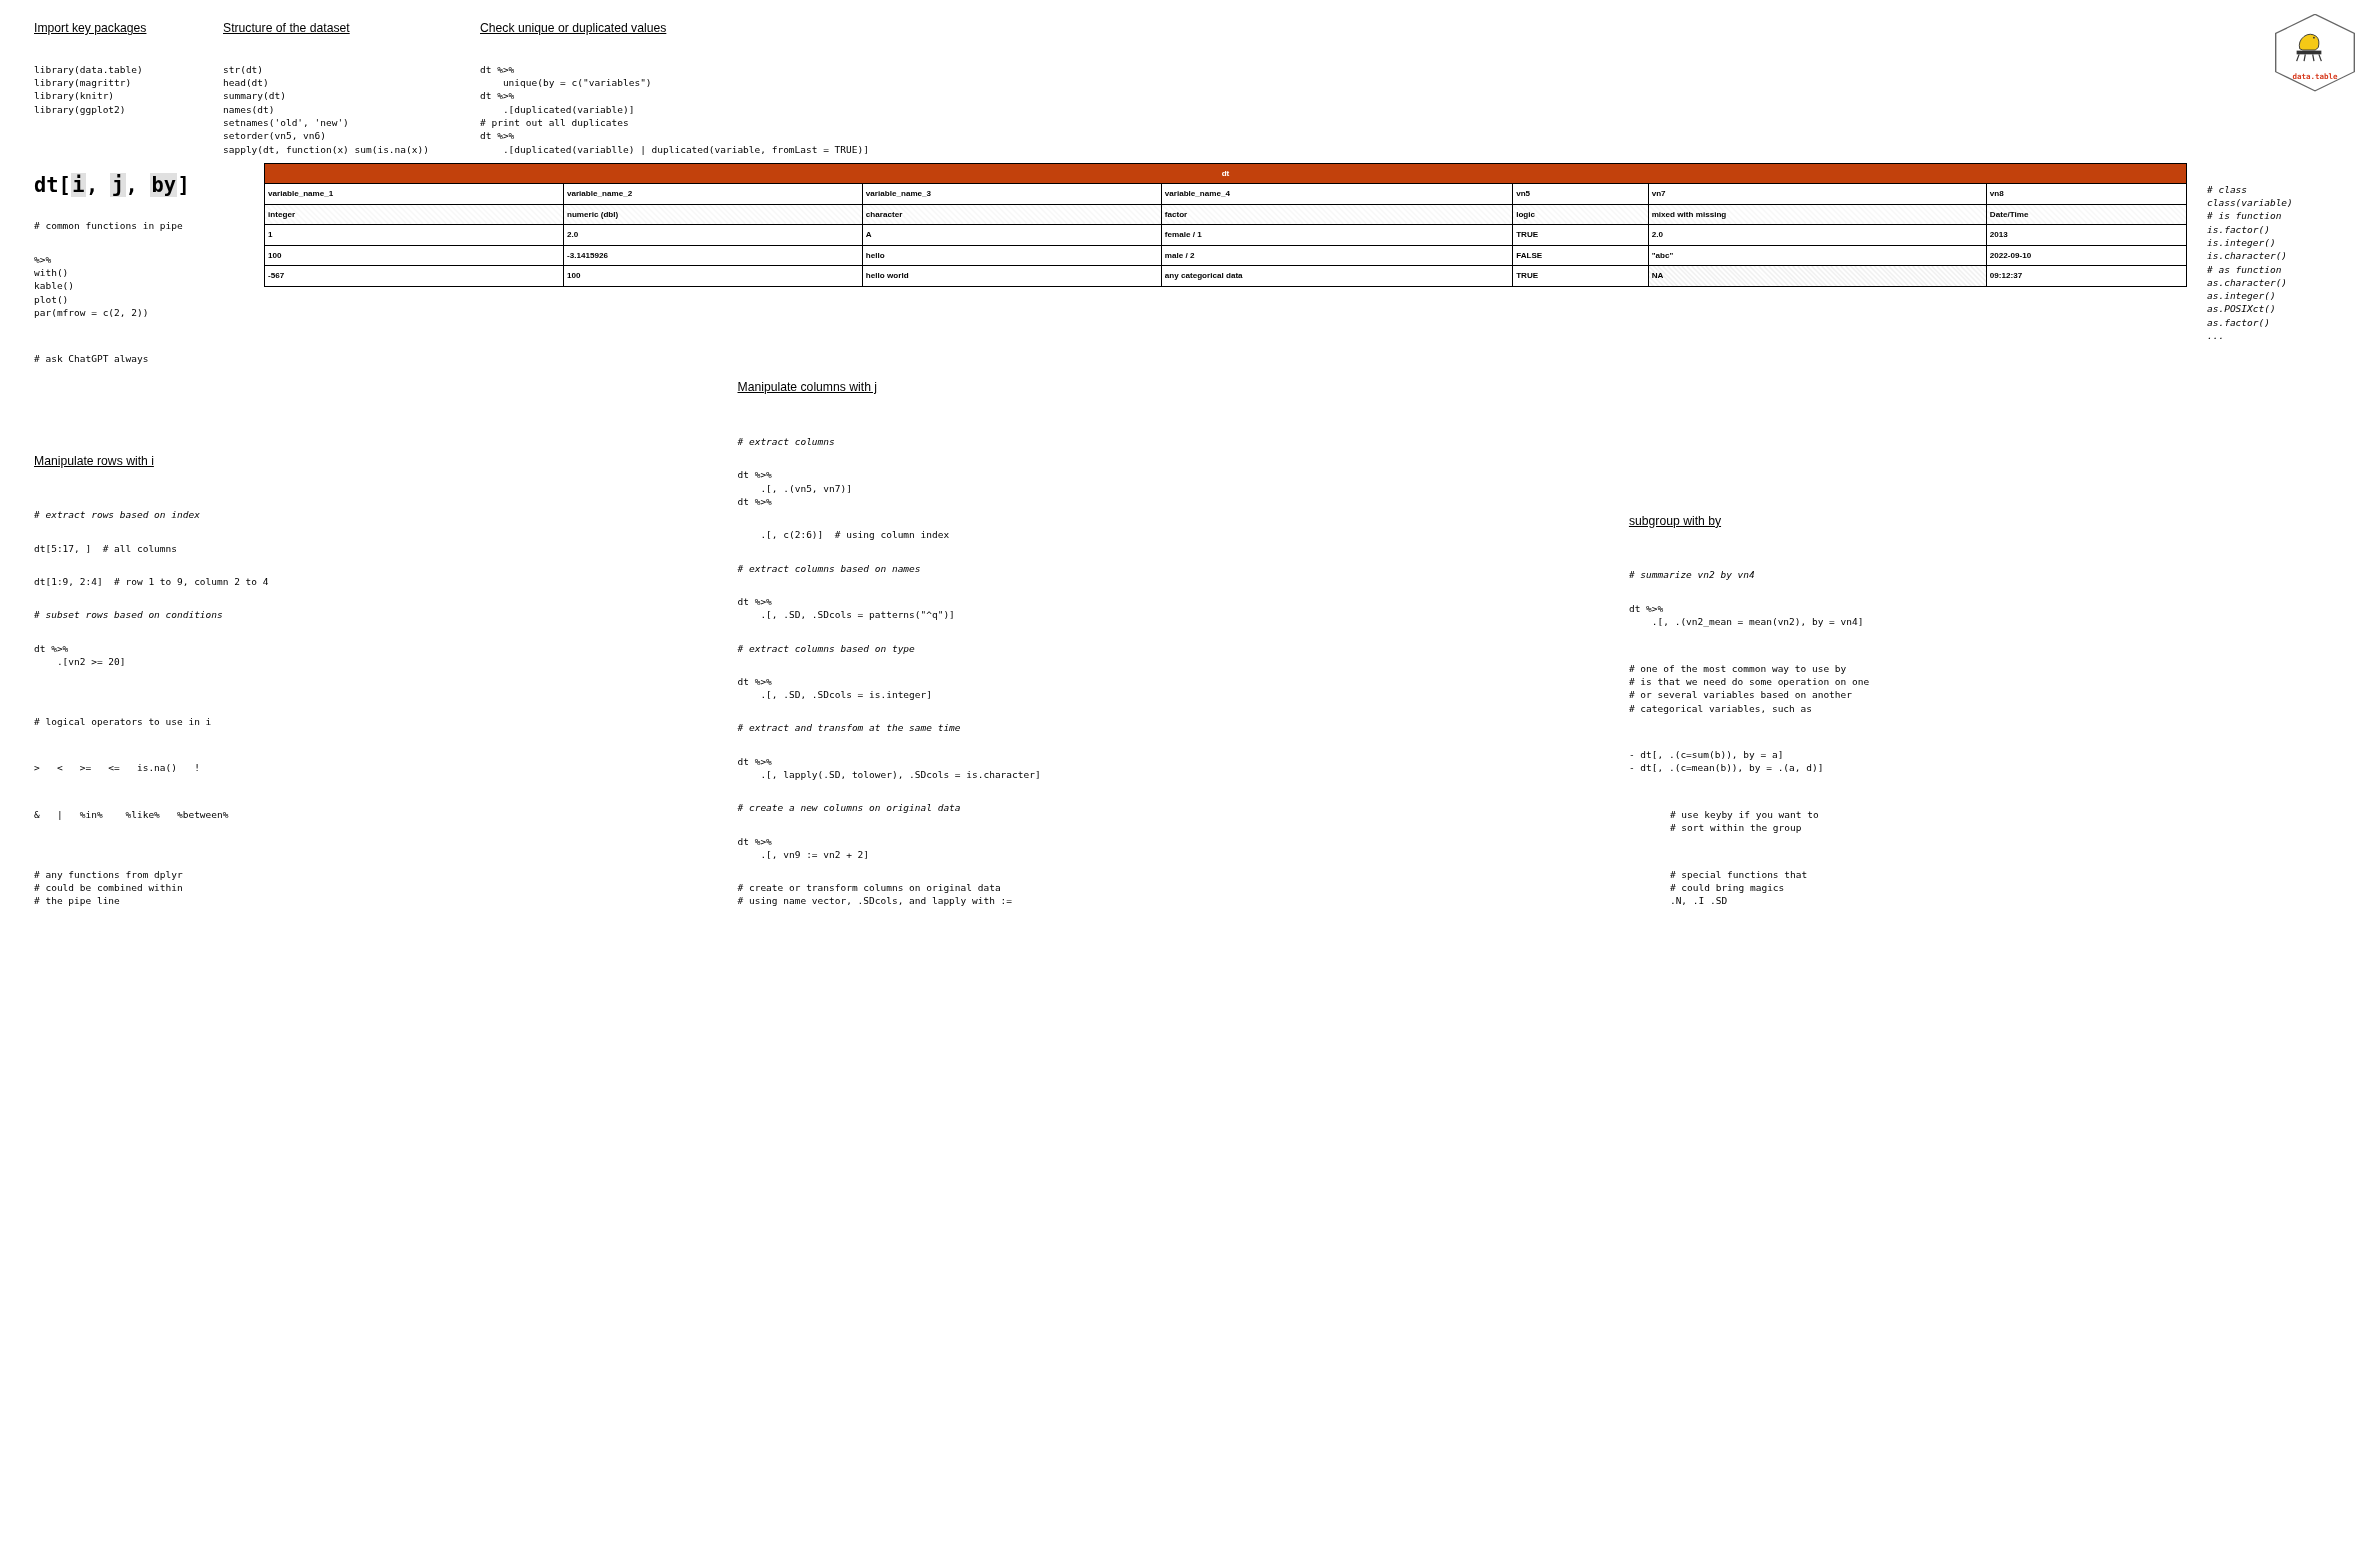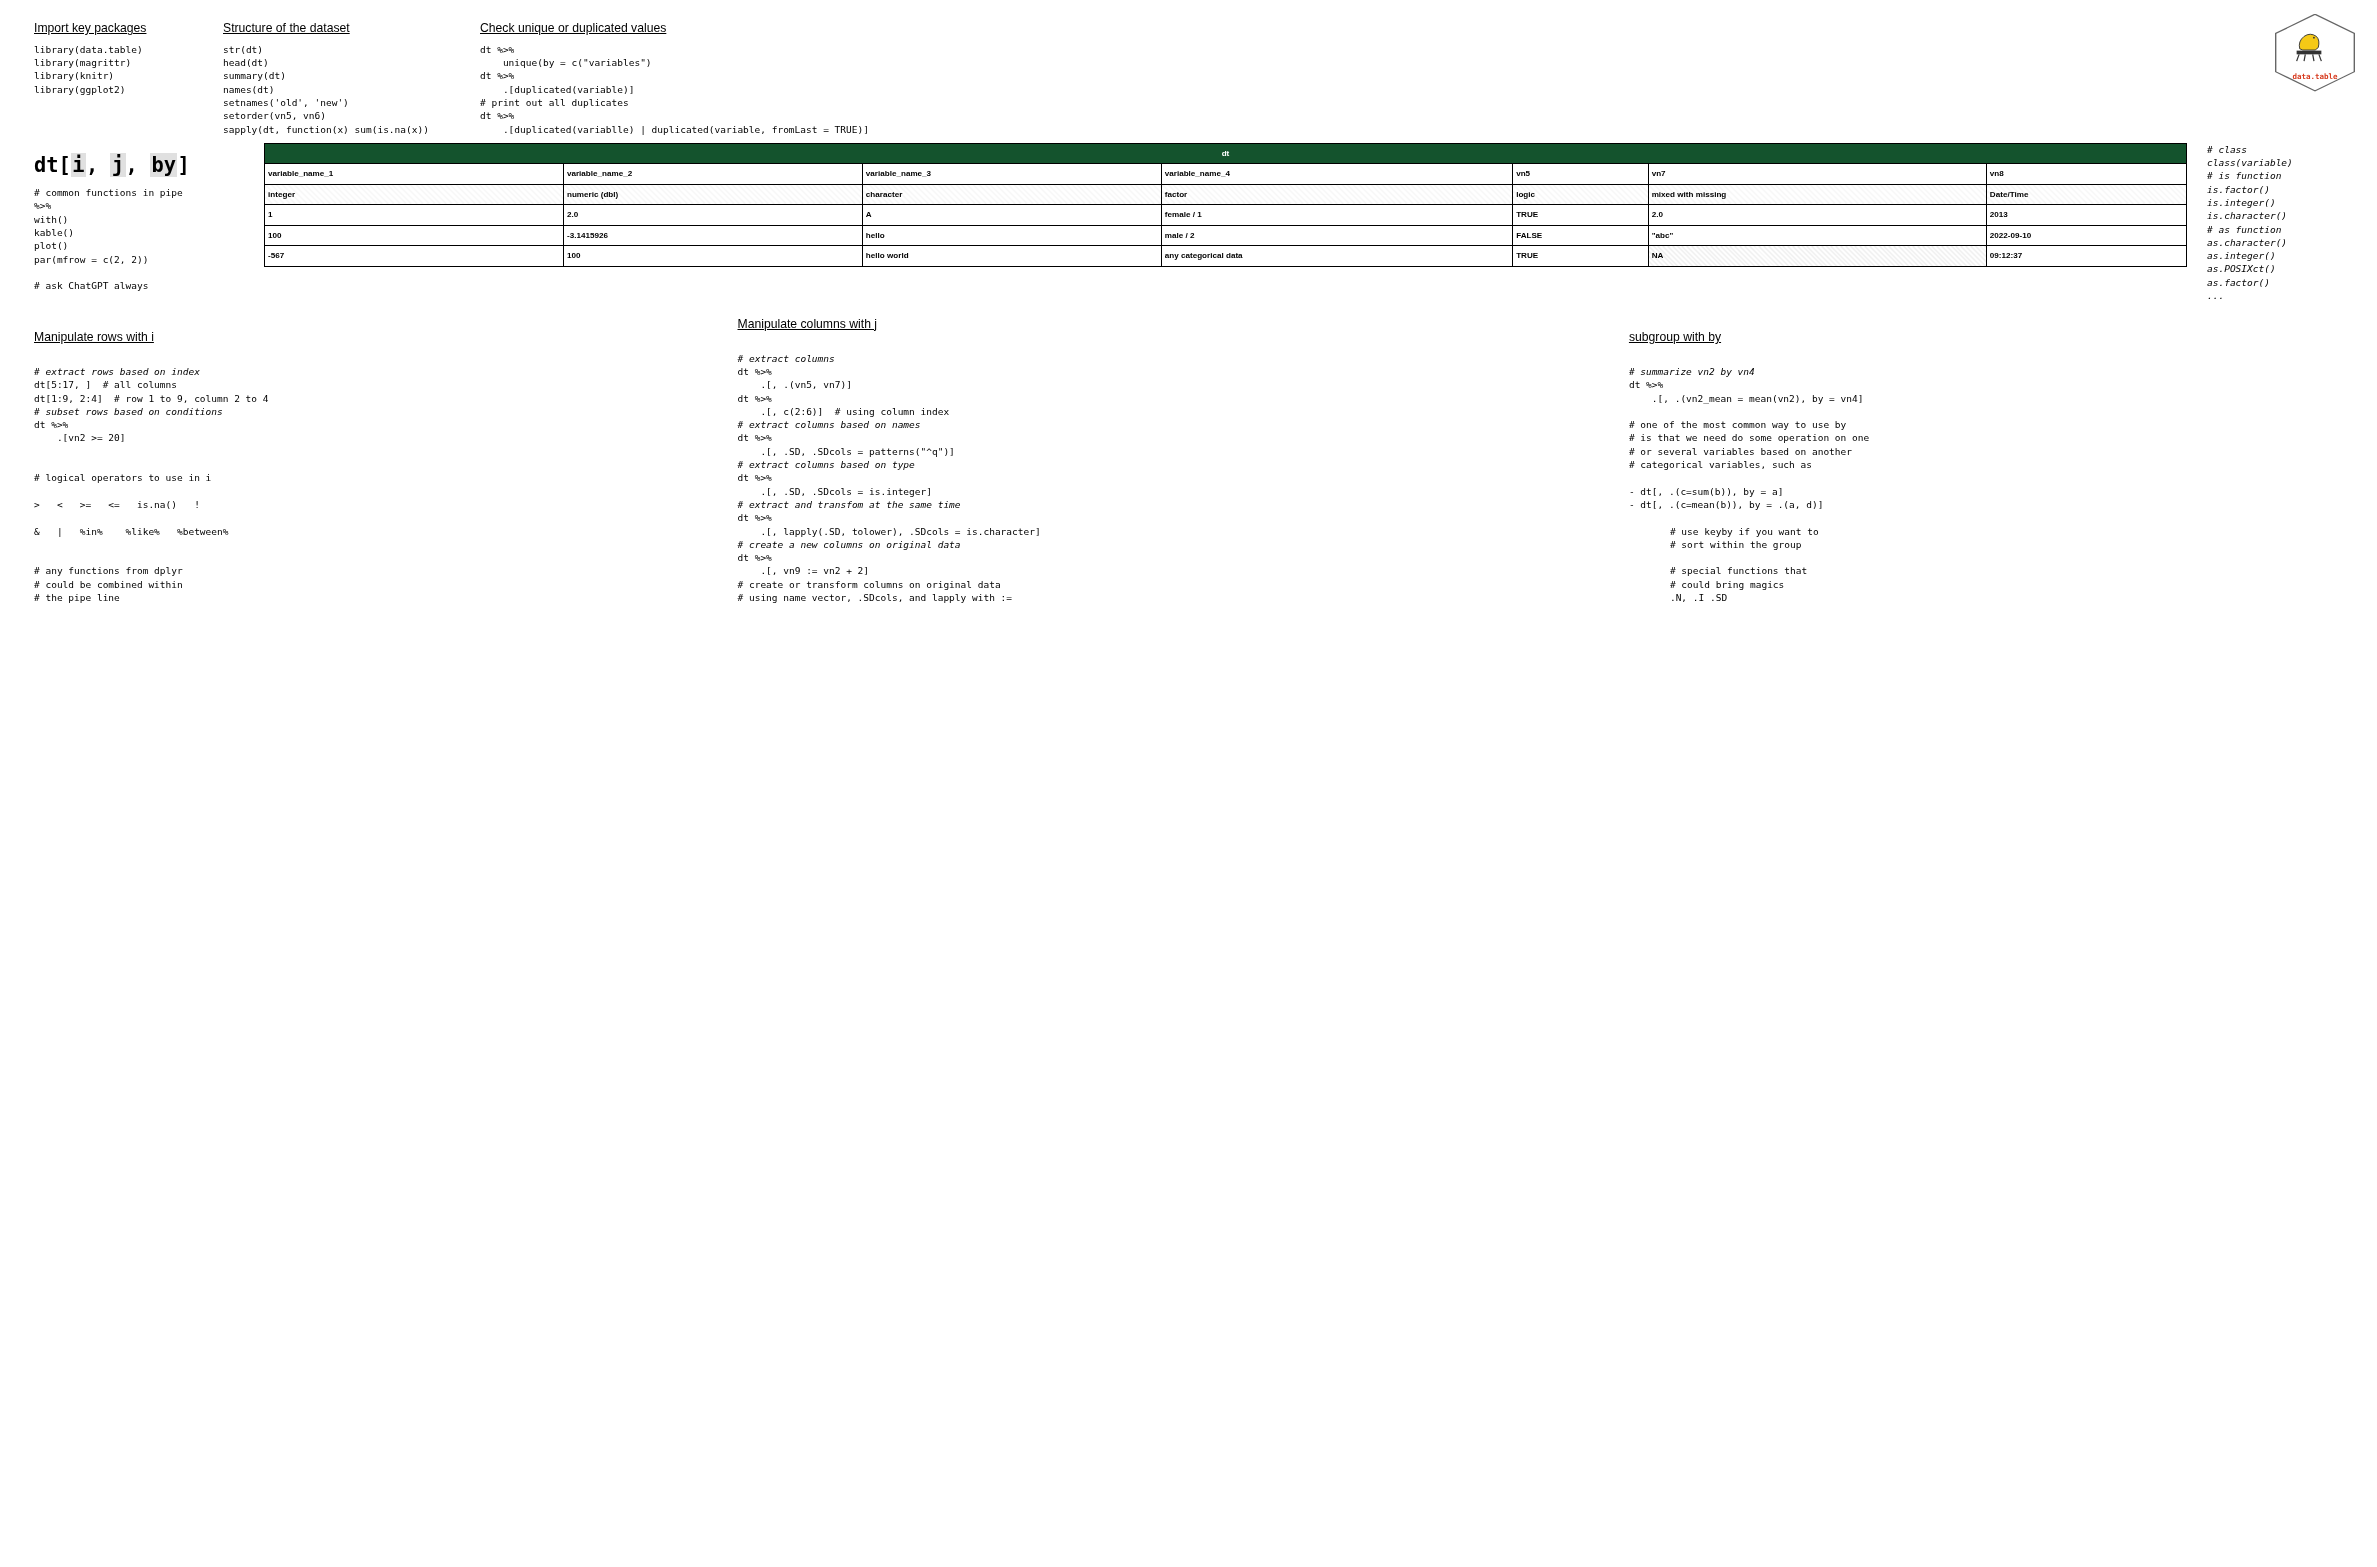--- a/index.html
+++ b/index.html
@@ -12,21 +12,21 @@
     line-height: 1.4;
   }
   .col { display: flex; flex-direction: column; }
   h3 {
     font-family: Arial, sans-serif;
     font-size: 12.2px;
     font-weight: normal;
     text-decoration: underline;
     margin-bottom: 5.4px;
   }
-  .code-block { white-space: pre; font-family: "Menlo","Consolas","Monaco",monospace; }
+  .code-block { white-space: pre; font-family: "Menlo","Consolas","Monaco",monospace; margin-top: 20px; }
   .italic { font-style: italic; }
   .syntax {
     font-size: 20.4px;
     font-weight: bold;
     font-family: "Menlo","Consolas","Monaco",monospace;
     margin: 8.1px 0 6.8px 0;
   }
   .syntax .hl { background: #e0e0e0; padding: 0 1.4px; }
   .top-row { display: flex; gap: 40px; align-items: flex-start; margin-bottom: 6.8px; }
   .mid-row { display: flex; gap: 20.4px; align-items: flex-start; margin: 6.8px 0 13.6px 0; }
@@ -34,21 +34,21 @@
   .table-wrap { flex: 1; }
   .right-mid { width: 136px; flex-shrink: 0; }
 
   table.dt {
     border-collapse: collapse;
     width: 100%;
     font-family: Arial, sans-serif;
     font-size: 8.1px;
   }
   table.dt th.title {
-    background: #14532d;
+    background: #c2410c;
     color: #fff;
     text-align: center;
     padding: 4.1px;
     border: 0.7px solid #000;
     font-weight: bold;
   }
   table.dt td, table.dt th.colh {
     border: 0.7px solid #000;
     text-align: left;
     padding: 4.1px 2.7px;

